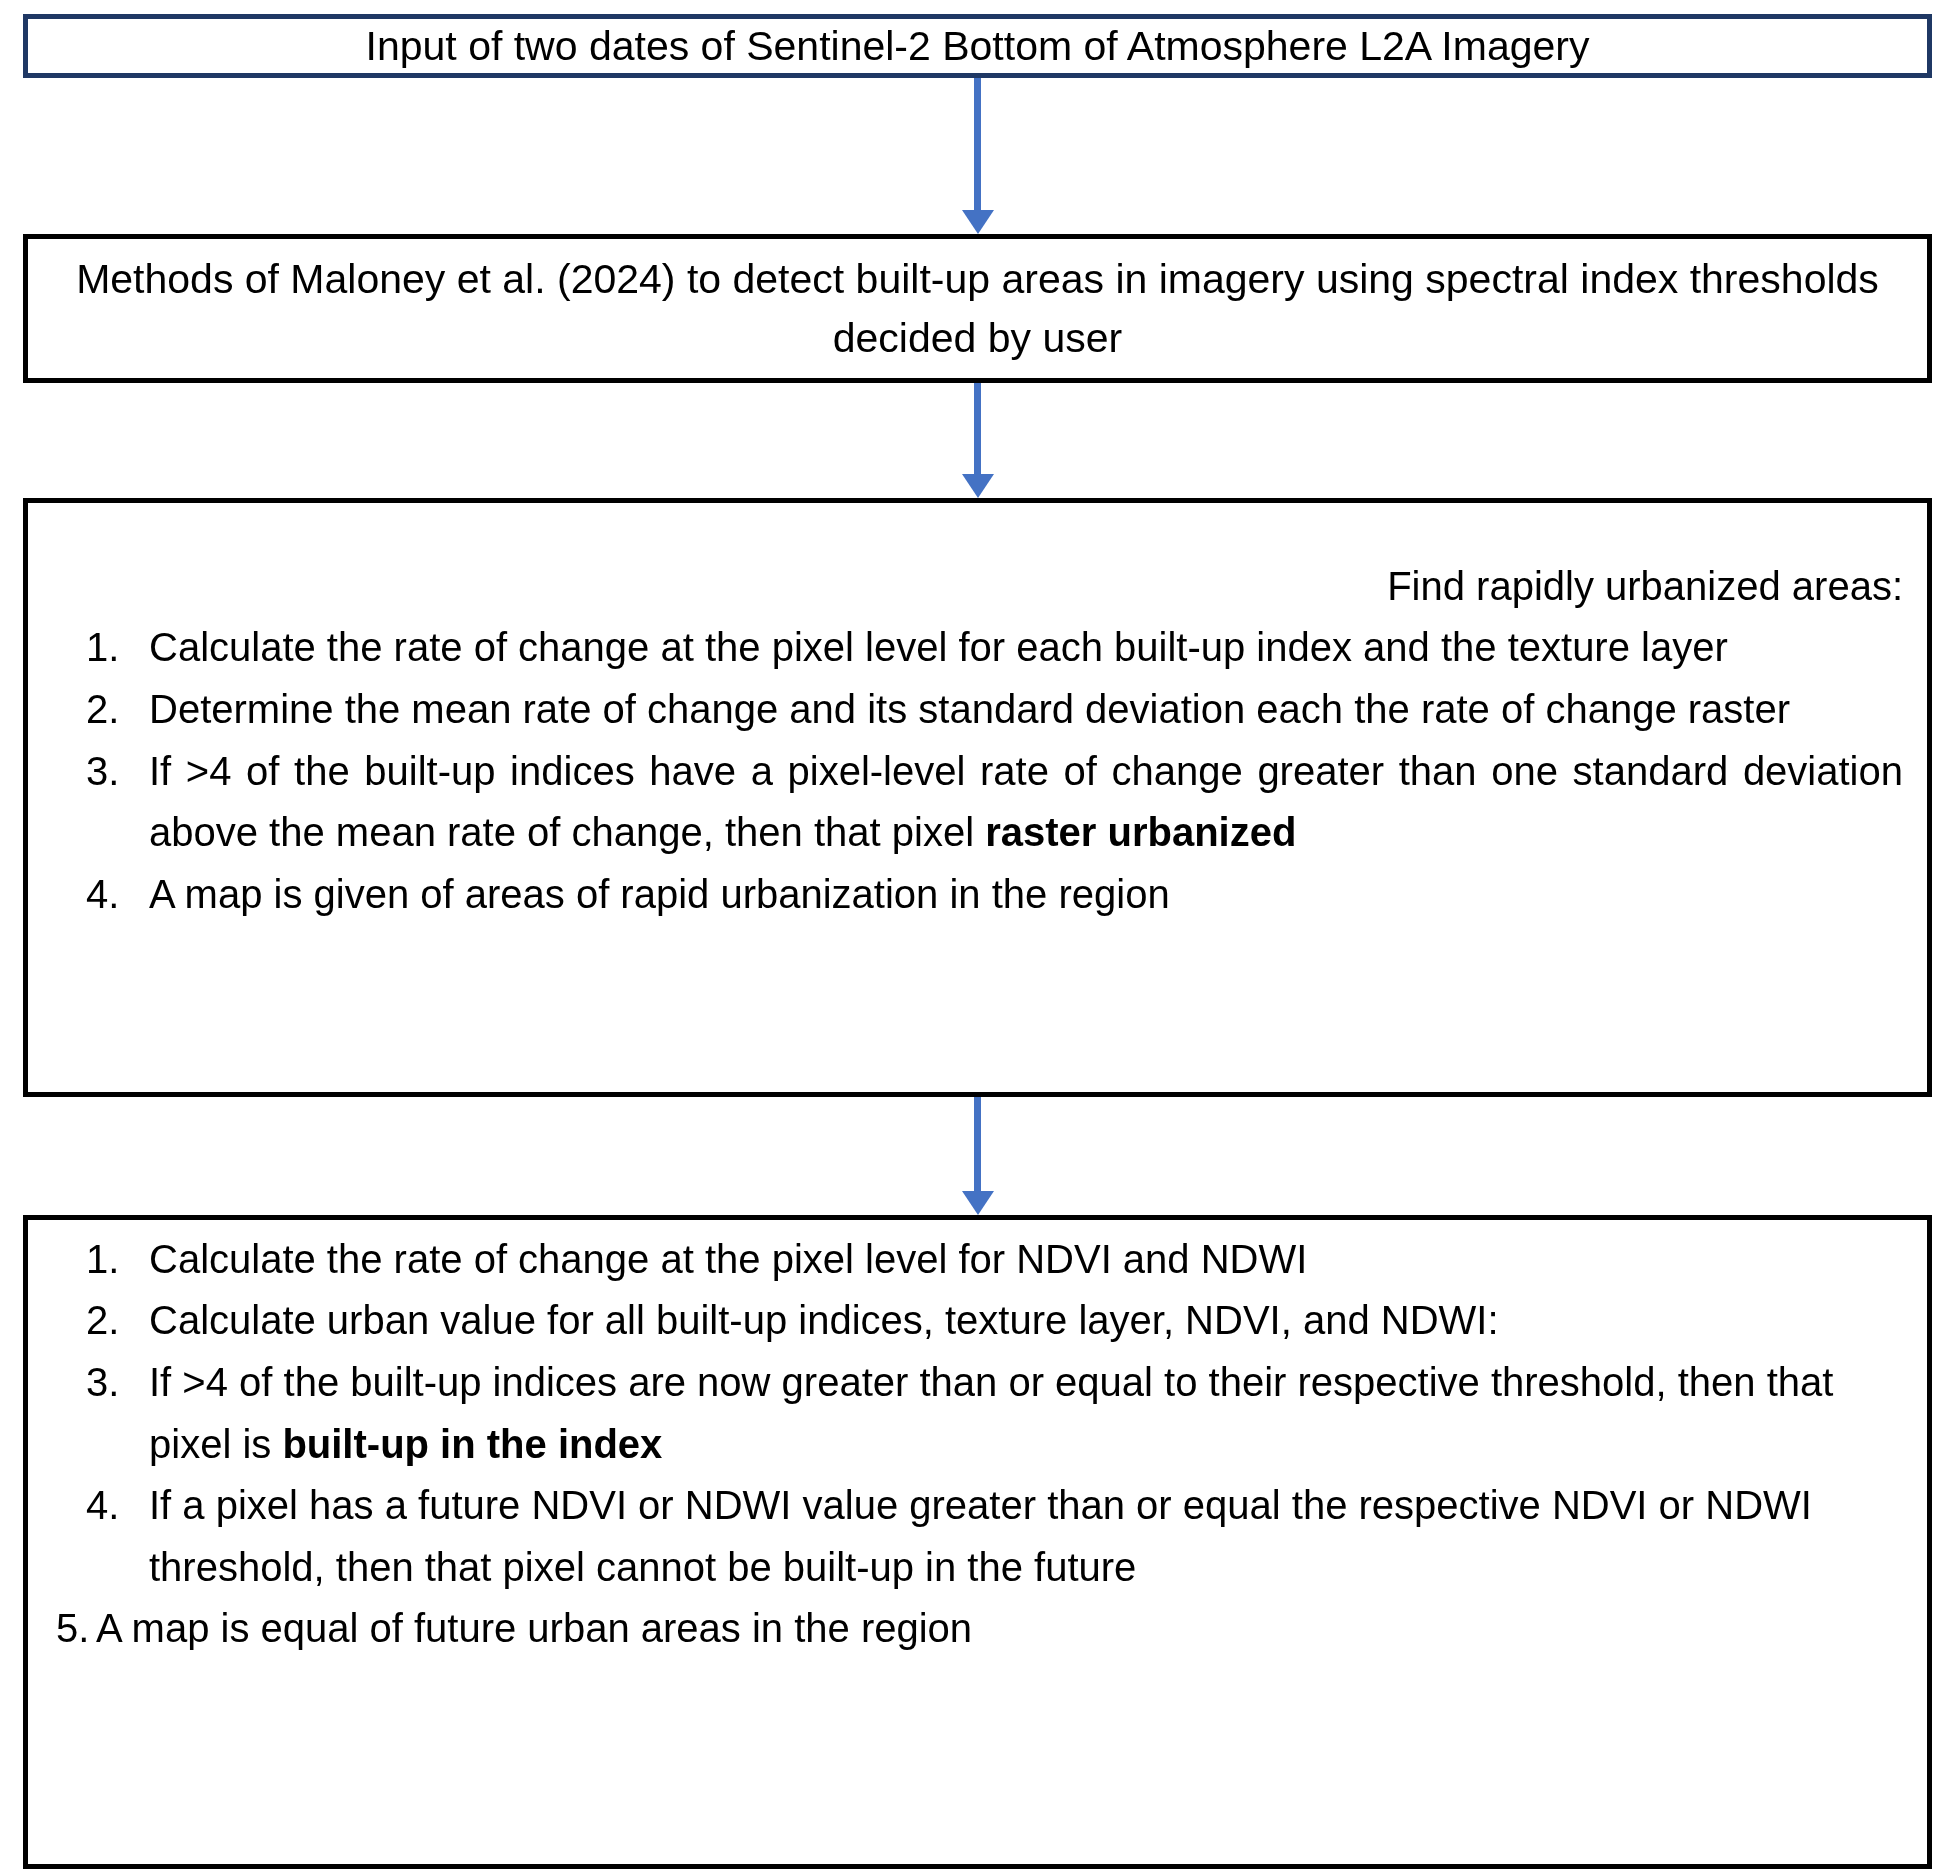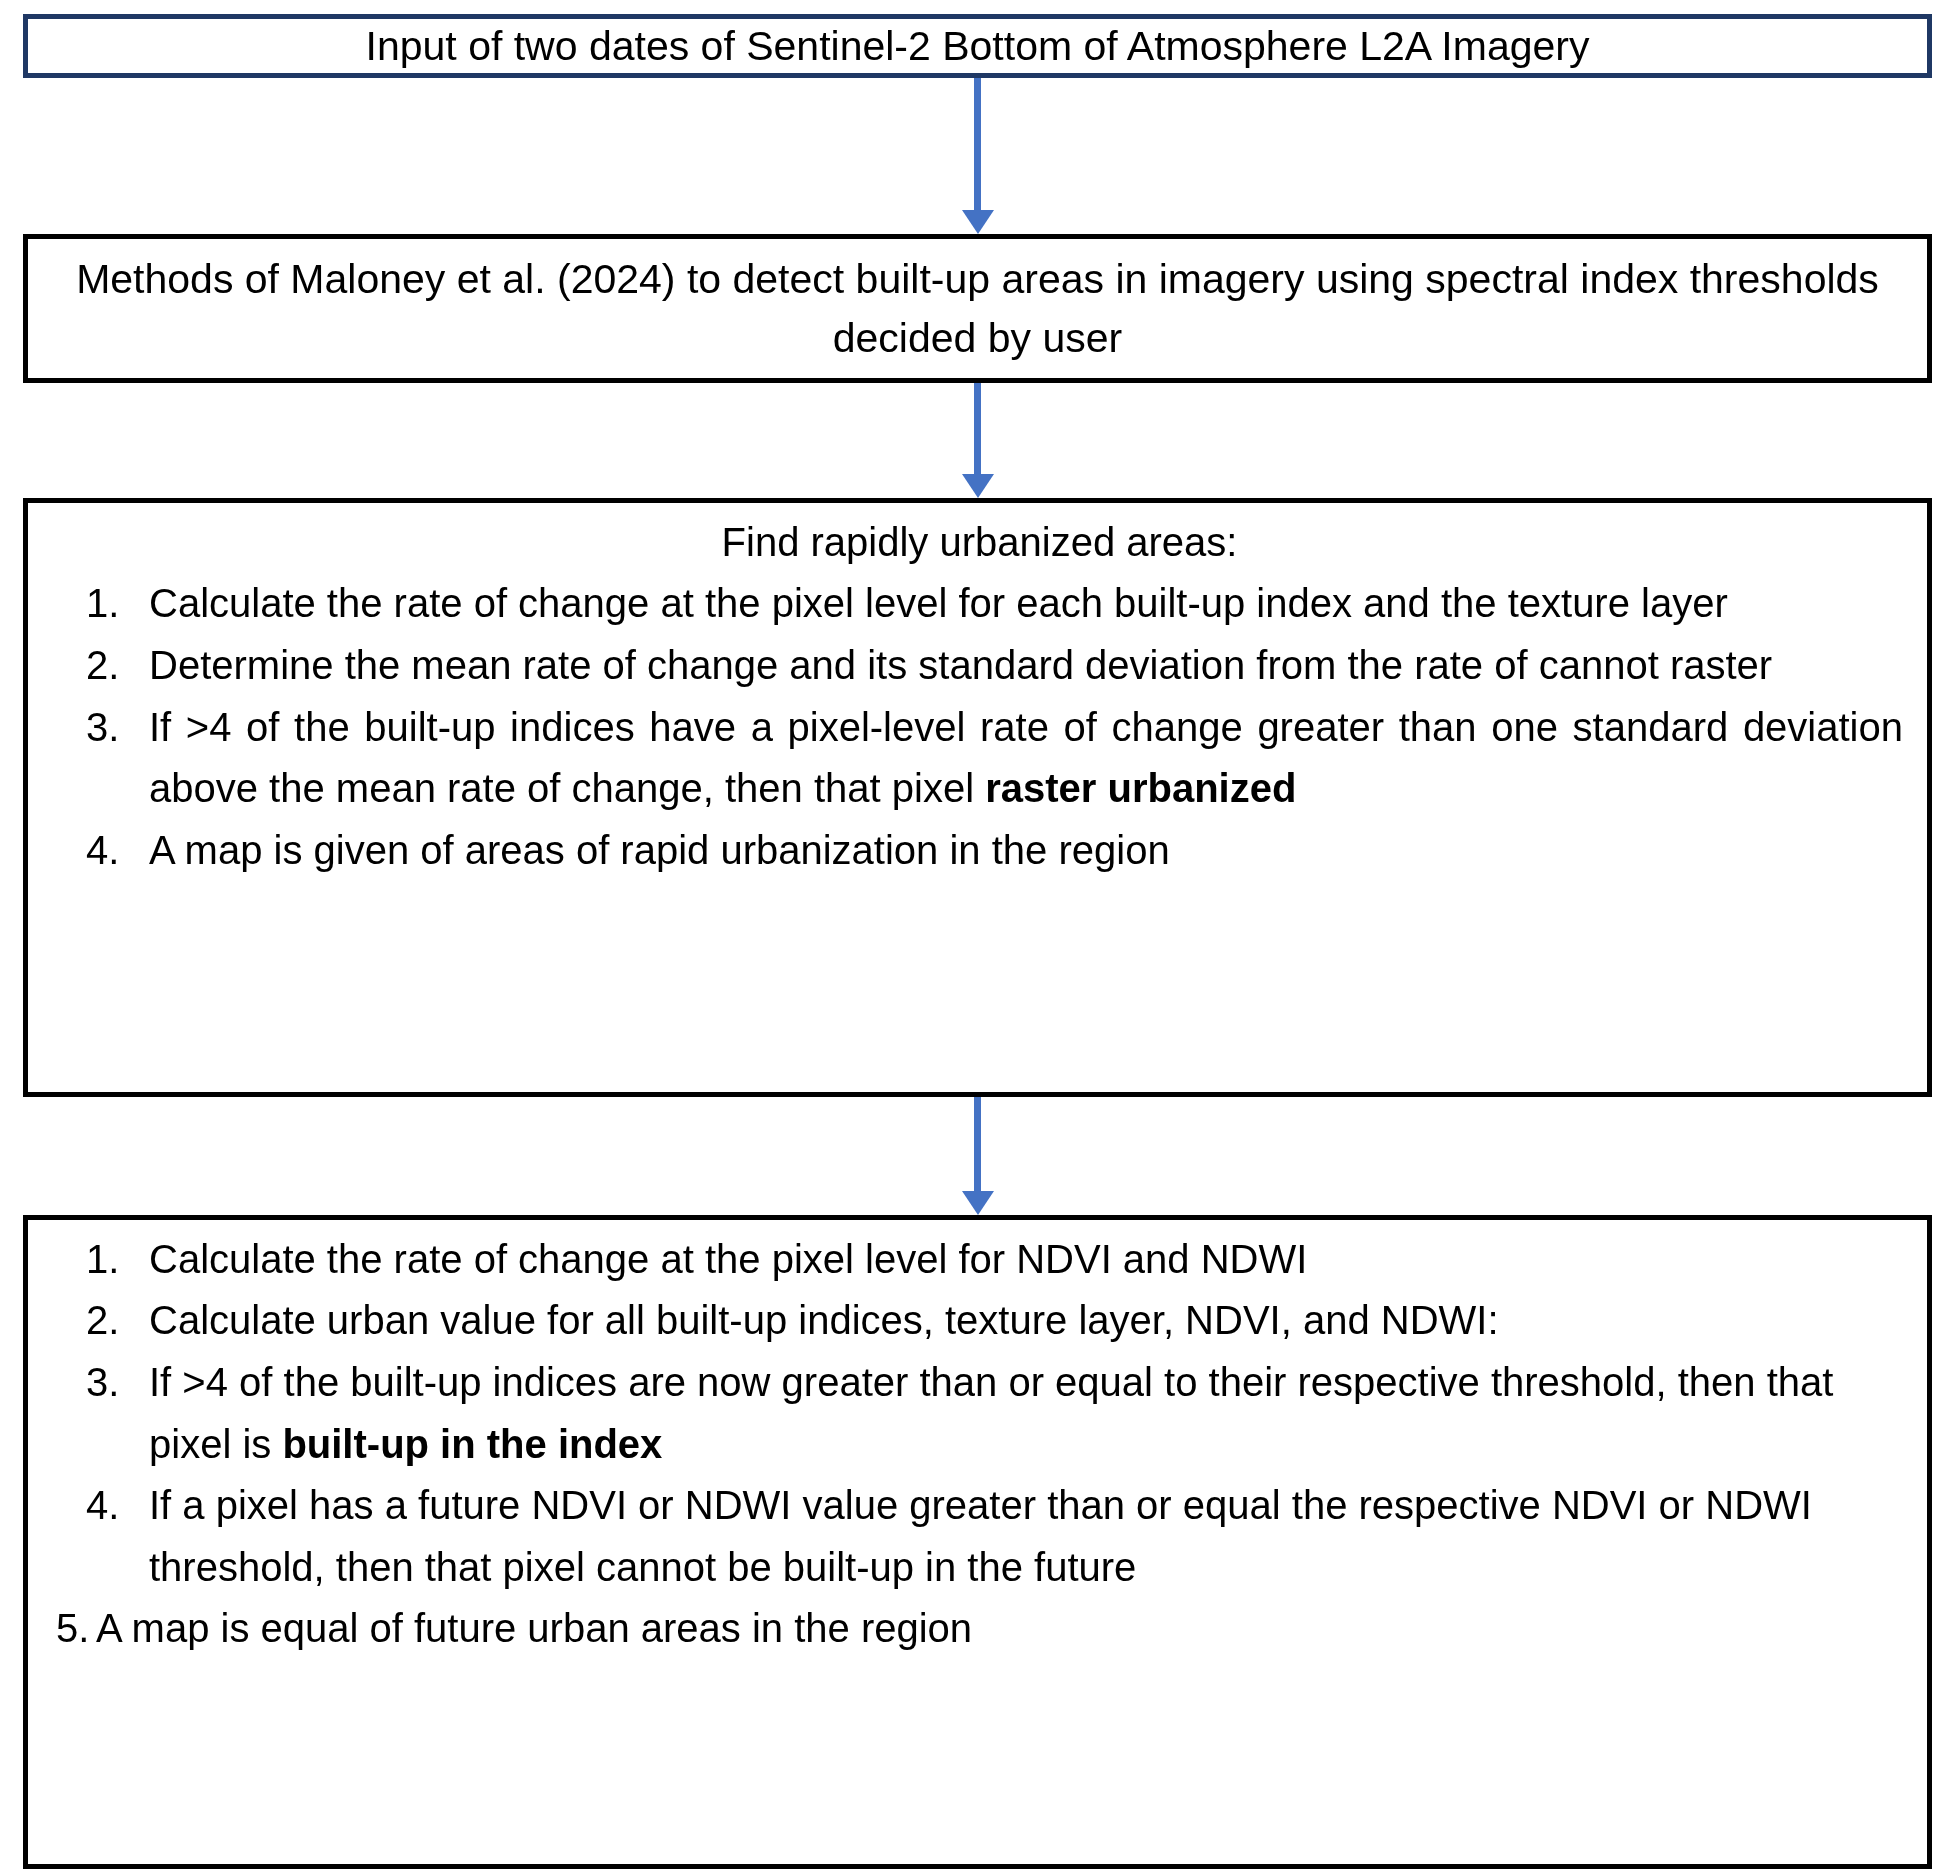--- a/index.html
+++ b/index.html
@@ -46,21 +46,22 @@
     padding: 10px 40px;
   }
   .list-box {
     font-size: 40px;
     line-height: 1.54;
     padding: 8.9px 24px 14px 28px;
   }
   #box3 { min-height: 599px; }
   #box4 { min-height: 654px; }
   .box-title {
-    text-align: center;
+    text-align: right;
+    margin-top: 44px;
   }
   .item {
     display: flex;
     margin-left: 30px;
   }
   .item.flush {
     margin-left: 0;
   }
   .item .num {
     width: 63px;
@@ -131,21 +132,21 @@
   <div id="box3" class="box list-box">
     <div class="box-title">Find rapidly urbanized areas:</div>
 
     <div class="item">
       <span class="num">1.</span>
       <span class="txt justify">Calculate the rate of change at the pixel level for each built-up index and the texture layer</span>
     </div>
 
     <div class="item">
       <span class="num">2.</span>
-      <span class="txt justify">Determine the mean rate of change and its standard deviation from the rate of cannot raster</span>
+      <span class="txt justify">Determine the mean rate of change and its standard deviation each the rate of change raster</span>
     </div>
 
     <div class="item">
       <span class="num">3.</span>
       <span class="txt justify"><span>If &gt;4 of the built-up indices have a pixel-level rate of change greater than one standard deviation above the mean rate of change, then that pixel </span><b>raster urbanized</b></span>
     </div>
 
     <div class="item">
       <span class="num">4.</span>
       <span class="txt">A map is given of areas of rapid urbanization in the region</span>

